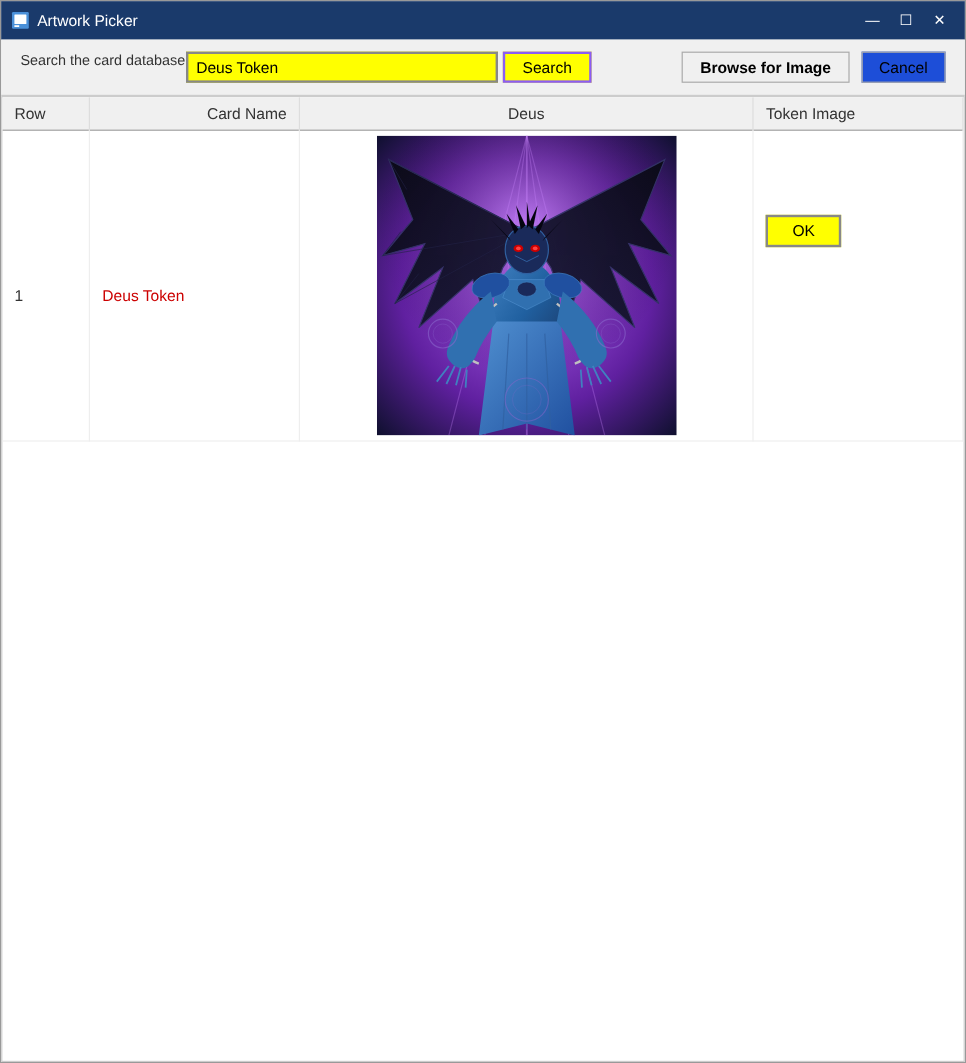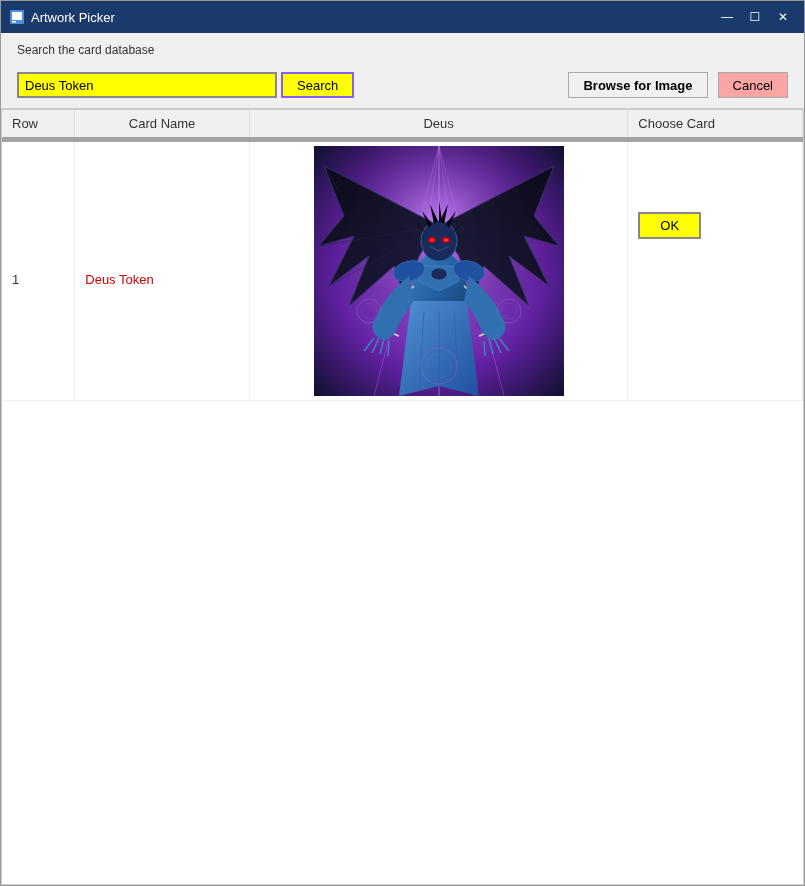--- a/index.html
+++ b/index.html
@@ -79,22 +79,22 @@
       padding: 10px 16px;
       display: flex;
       align-items: flex-end;
       gap: 10px;
       border-bottom: 1px solid #ccc;
       flex-shrink: 0;
     }
 
     .search-group {
       display: flex;
-      flex-direction: column;
-      gap: 15px;
+      flex-direction: row;
+      gap: 1px;
     }
 
     .search-label {
       font-size: 12px;
       color: #333;
     }
 
     .search-row {
       display: flex;
       gap: 4px;
@@ -125,21 +125,21 @@
       border: 1px solid #aaa;
       padding: 2px 14px;
       height: 26px;
       cursor: pointer;
       font-size: 13px;
       margin-left: 10px;
       font-weight: bold;
     }
 
     .btn-cancel {
-      background: #fca5a5;
+      background: #1d4ed8;
       border: 1px solid #aaa;
       padding: 2px 14px;
       height: 26px;
       cursor: pointer;
       font-size: 13px;
     }
 
     .spacer {
       flex: 1;
     }
@@ -152,26 +152,26 @@
       margin: 0;
     }
 
     .table {
       width: 100%;
       border-collapse: collapse;
     }
 
     .table thead tr {
       background: #f0f0f0;
-      border-bottom: 5px solid #a3a3a3;
+      border-bottom: 1px solid #a3a3a3;
     }
 
     .table thead th {
       padding: 6px 10px;
-      text-align: center;
+      text-align: right;
       font-weight: normal;
       border-right: 1px solid #ddd;
       color: #333;
     }
 
     .table thead th.col-row {
       width: 50px;
       text-align: left;
     }
 
@@ -281,21 +281,21 @@
     <button class="btn-cancel">Cancel</button>
   </div>
 
   <div class="content-area">
     <table class="table">
       <thead>
         <tr>
           <th class="col-row">Row</th>
           <th class="col-name">Card Name</th>
           <th class="col-image">Deus</th>
-          <th class="col-choose">Choose Card</th>
+          <th class="col-choose">Token Image</th>
         </tr>
       </thead>
       <tbody>
         <tr class="table-row">
           <td class="cell-row">1</td>
           <td class="cell-name">Deus Token</td>
           <td class="cell-image">
             <div class="card-image-placeholder">
 
               <svg class="card-svg" viewBox="0 0 250 250" xmlns="http://www.w3.org/2000/svg">

